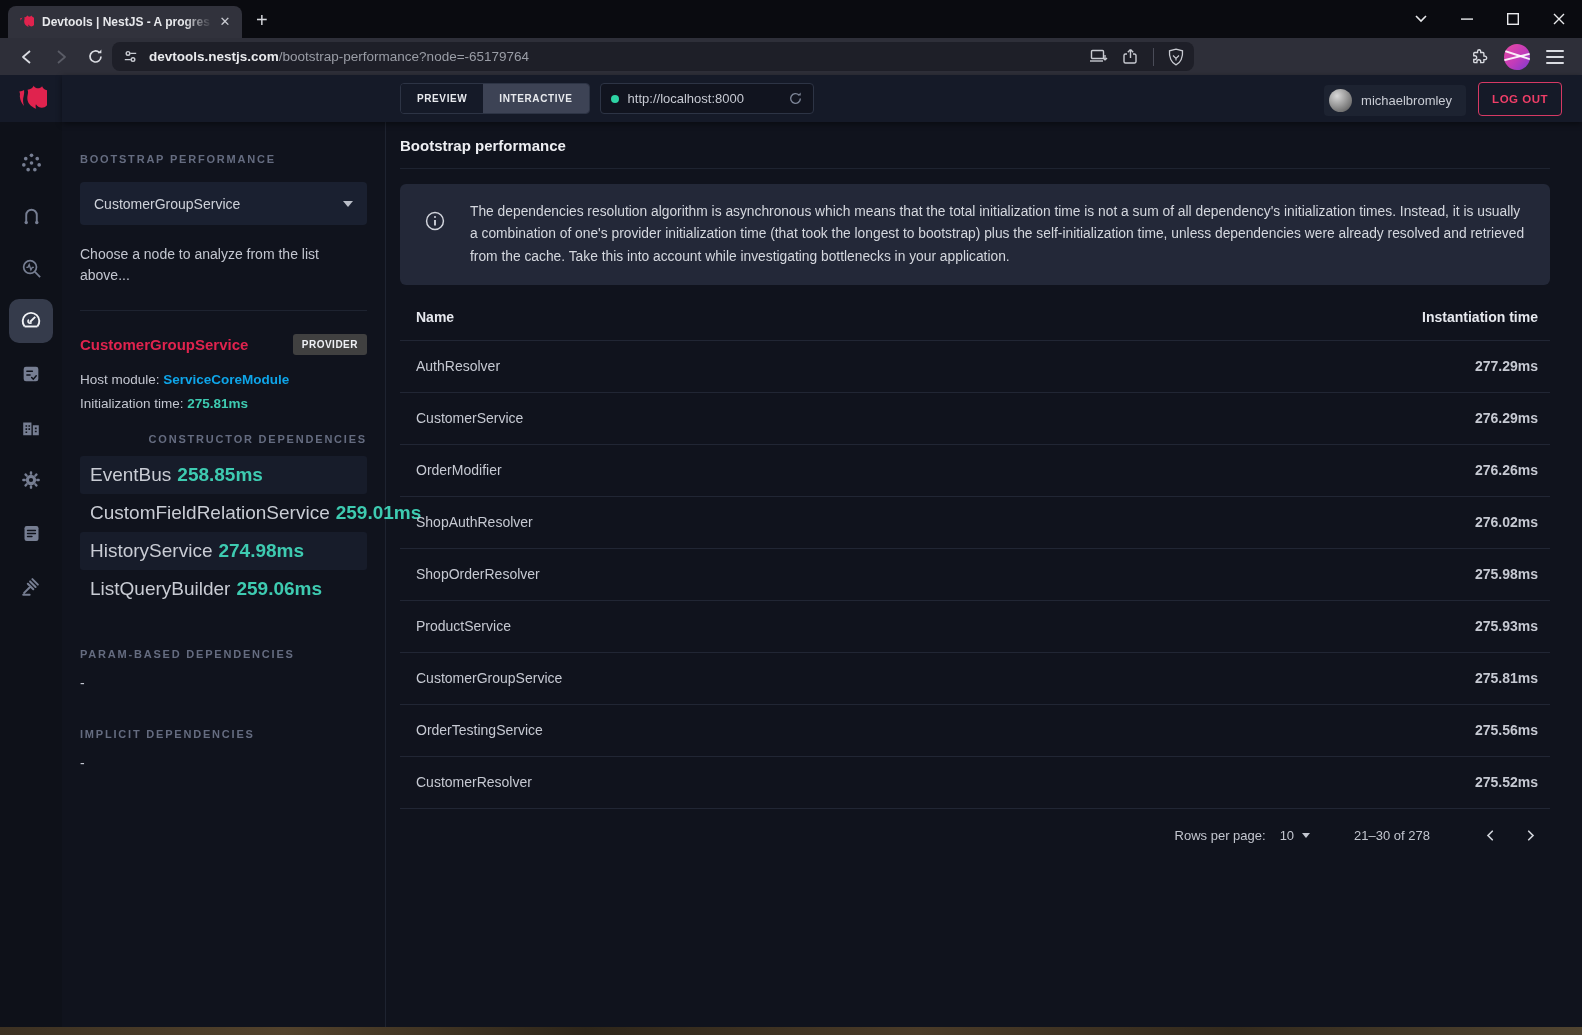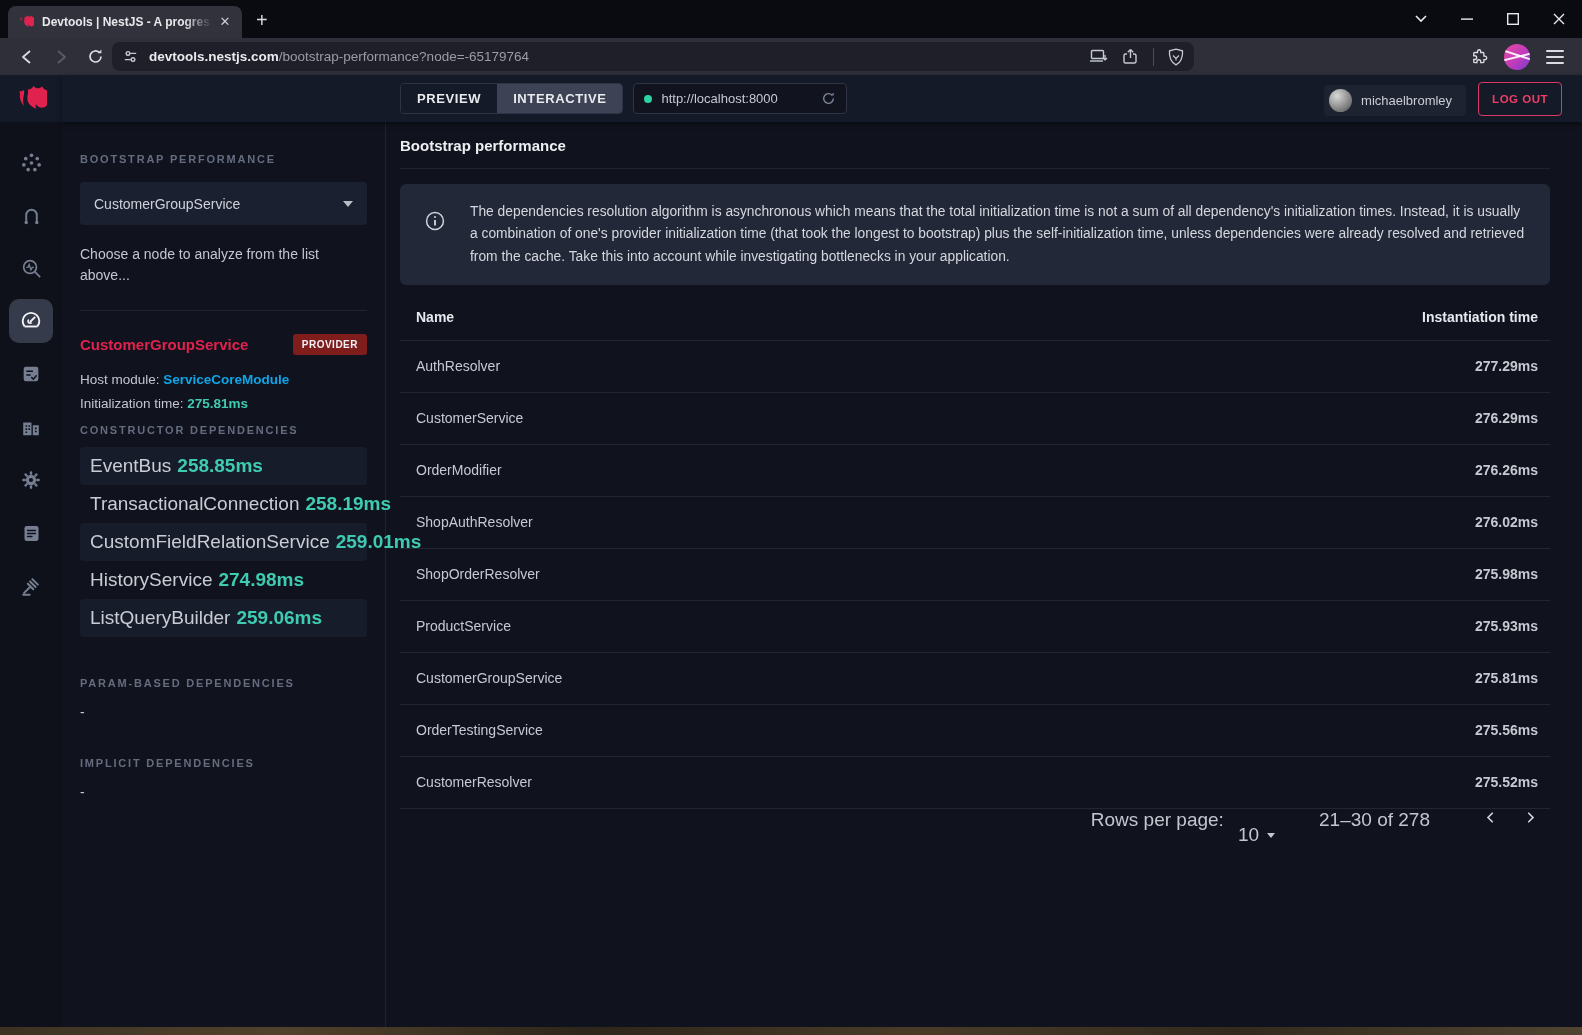--- a/index.html
+++ b/index.html
@@ -43,21 +43,21 @@
   .rail { width:62px; background:#0e1119; display:flex; flex-direction:column; align-items:center; flex:0 0 62px; }
   .logo-block { width:62px; height:47px; background:#151a28; display:flex; align-items:center; justify-content:center; }
   .rail-items { margin-top:18px; display:flex; flex-direction:column; align-items:center; gap:9px; }
   .rail-item { width:44px; height:44px; border-radius:10px; display:flex; align-items:center; justify-content:center; color:#767e92; }
   .rail-item.active { background:#353b4b; color:#f2f3f6; }
 
   .right-col { flex:1; display:flex; flex-direction:column; }
   .app-header { height:47px; background:#151a28; display:flex; align-items:center; position:relative; z-index:5;
                 box-shadow:0 2px 6px rgba(0,0,0,.45); padding-right:20px; }
   .seg { display:flex; margin-left:338px; height:31px; border-radius:4px; overflow:hidden; border:1px solid #2d3445; }
-  .seg-btn { padding:0 16px; font-size:13px; font-weight:bold; letter-spacing:.6px; color:#e8eaee;
+  .seg-btn { padding:0 16px; font-size:10px; font-weight:bold; letter-spacing:.6px; color:#e8eaee;
              display:flex; align-items:center; background:#151a28; }
   .seg-btn.active { background:#3d4355; }
   .target-url { margin-left:10px; height:31px; width:214px; background:#11141f; border:1px solid #2d3445; border-radius:4px;
                 display:flex; align-items:center; padding:0 10px; }
   .dot { width:8px; height:8px; border-radius:50%; background:#2ed3a4; flex:0 0 8px; }
   .target-url input { background:transparent; border:none; outline:none; color:#c6c9d2; font-size:13px;
                       font-family:"Liberation Sans",sans-serif; margin-left:9px; width:140px; }
   .refresh-ico { margin-left:auto; color:#7c8496; display:flex; }
   .header-right { margin-left:auto; display:flex; align-items:flex-end; gap:12px; }
   .user-chip { height:31px; background:#1d2331; border-radius:4px; display:flex; align-items:center; padding:0 14px 0 5px; }
@@ -74,27 +74,27 @@
   .section-label { color:#656c80; font-size:11px; font-weight:bold; letter-spacing:1.8px; }
   .lp-title { margin-top:31px; }
   .node-select { margin-top:17px; height:43px; background:#1a2030; border-radius:4px; display:flex; align-items:center;
                  padding:0 14px; color:#ced1d9; font-size:14px; }
   .caret-down { margin-left:auto; width:0; height:0; border-left:5px solid transparent; border-right:5px solid transparent;
                 border-top:6px solid #b9bdc7; }
   .hint { margin-top:19px; color:#c3c6d0; font-size:14px; line-height:1.5; }
   .lp-divider { border:none; border-top:1px solid #1e2330; margin-top:24px; }
   .node-head { margin-top:23px; display:flex; align-items:center; }
   .node-name { color:#e0234e; font-size:15px; font-weight:bold; }
-  .badge { margin-left:auto; background:#7f1d1d; color:#eef0f4; font-size:10px; font-weight:bold; letter-spacing:.5px;
+  .badge { margin-left:auto; background:#404040; color:#eef0f4; font-size:10px; font-weight:bold; letter-spacing:.5px;
            padding:5px 9px; border-radius:3px; }
   .kv { margin-top:17px; color:#c3c6d0; font-size:13.5px; }
   .kv + .kv { margin-top:9px; }
   .kv b { color:#0ea5e9; }
   .kv .teal { color:#3ecbb1; font-weight:bold; }
-  .deps-label { margin-top:13px; }
+  .deps-label { margin-top:22px;text-align:right; }
   .dep-list { list-style:none; margin-top:11px; }
   .dep-item { height:38px; display:flex; align-items:center; padding:0 10px; font-size:19px; color:#c9ccd4; }
   .dep-item:nth-child(odd) { background:#171c2a; border-radius:3px; }
   .dep-time { color:#3ecbb1; font-weight:bold; margin-left:6px; }
   .dash { margin-top:15px; color:#c3c6d0; font-size:14px; }
   .param-label { margin-top:40px; }
   .implicit-label { margin-top:37px; }
 
   
   .main { flex:1; padding:0 32px 0 14px; display:flex; flex-direction:column; min-width:0; }
@@ -102,21 +102,21 @@
                 border-bottom:1px solid #1e2330; }
   .info-box { margin-top:15px; background:#232838; border-radius:6px; padding:17px 24px; display:flex; align-items:flex-start; gap:24px; }
   .info-ico { flex:0 0 22px; margin-top:9px; color:#d2d5dd; }
   .info-text { color:#d4d7de; font-size:13.8px; line-height:1.62; }
   table.perf { width:100%; border-collapse:collapse; margin-top:9px; }
   table.perf th { text-align:left; font-size:14px; font-weight:bold; color:#e6e8ee; height:46px;
                   border-bottom:1px solid #212634; padding:0 12px 0 16px; }
   table.perf th.right, table.perf td.right { text-align:right; }
   table.perf td { height:52px; font-size:14px; color:#c6c9d2; border-bottom:1px solid #212634; padding:0 12px 0 16px; }
   td.time { color:#3ecbb1; font-weight:bold; }
-  .pagination { display:flex; justify-content:flex-end; height:53px; color:#c3c6cf; font-size:19px; gap:0; }
+  .pagination { display:flex; align-items:center; justify-content:flex-end; height:53px; color:#c3c6cf; font-size:13px; gap:0; }
   .rpp-label { margin-right:14px; }
   .rpp-value { display:flex; align-items:center; gap:8px; margin-right:44px; }
   .rpp-caret { width:0; height:0; border-left:4.5px solid transparent; border-right:4.5px solid transparent; border-top:5.5px solid #c3c6cf; }
   .range { margin-right:40px; }
   .page-chevron { width:40px; display:flex; justify-content:center; color:#cfd2d9; }
 
   .wallpaper-strip { position:absolute; left:0; right:0; bottom:0; height:8px;
       background:linear-gradient(90deg,#3c3122 0%,#52422c 18%,#2e261a 37%,#4a3b28 58%,#332a1d 78%,#514531 100%); }
 </style>
 </head>
@@ -359,24 +359,20 @@
         </div>
         <div class="kv">
           <span>Initialization time:</span>
           <span class="teal">275.81ms</span>
         </div>
         <div class="section-label deps-label">CONSTRUCTOR DEPENDENCIES</div>
         <ul class="dep-list" id="dep-list">
             <li class="dep-item">
               <span>EventBus</span>
               <span class="dep-time">258.85ms</span>
-            </li>
-            <li class="dep-item">
-              <span>TransactionalConnection</span>
-              <span class="dep-time">258.19ms</span>
             </li>
             <li class="dep-item">
               <span>CustomFieldRelationService</span>
               <span class="dep-time">259.01ms</span>
             </li>
             <li class="dep-item">
               <span>HistoryService</span>
               <span class="dep-time">274.98ms</span>
             </li>
             <li class="dep-item">

